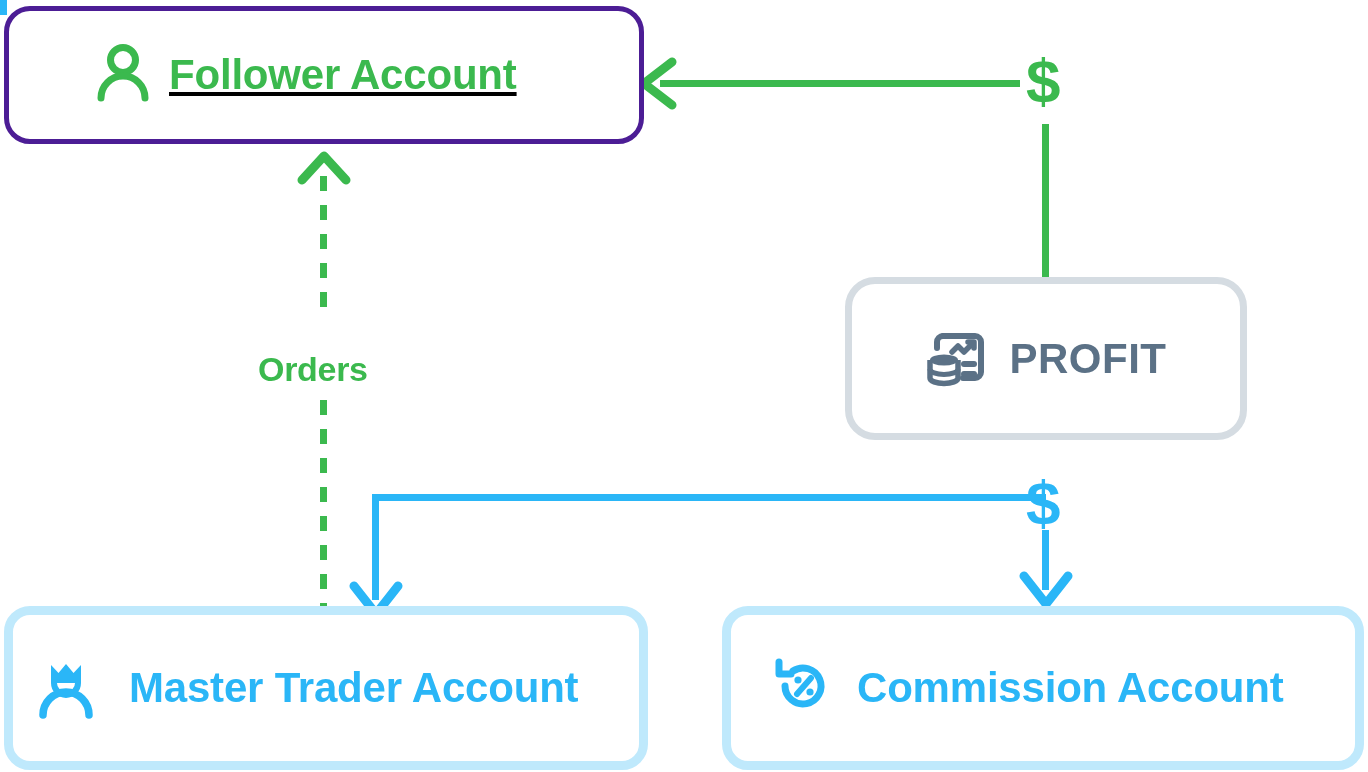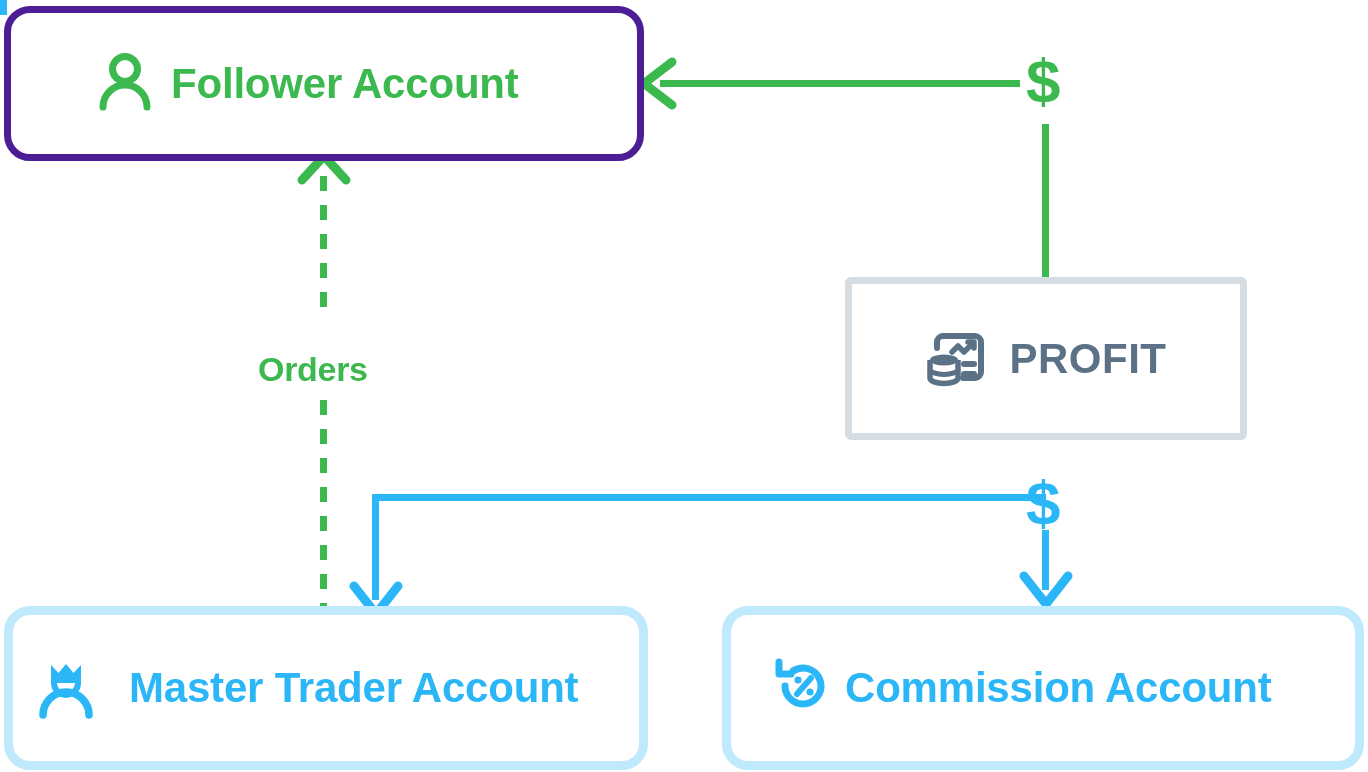--- a/index.html
+++ b/index.html
@@ -4,37 +4,37 @@
 <style>
   html,body{margin:0;padding:0;background:#ffffff;}
   body{width:1368px;height:772px;overflow:hidden;font-family:"Liberation Sans",sans-serif;}
   #stage{position:relative;width:1368px;height:772px;background:#fff;}
 
   
   .node{position:absolute;box-sizing:border-box;display:flex;align-items:center;
         border-radius:26px;background:#ffffff;}
   .node .label{font-weight:bold;letter-spacing:-0.2px;white-space:nowrap;}
 
-  #follower-account{left:4px;top:6px;width:640px;height:155px;
-        border:7px solid #4c1d95;}
+  #follower-account{left:4px;top:6px;width:640px;height:138px;
+        border:5px solid #4c1d95;text-decoration:underline;}
   #follower-account .label{font-size:42px;color:#3bb94e;margin-left:18px;}
   #follower-account .ico{margin-left:86px;}
 
   #master-trader-account{left:4px;top:606px;width:644px;height:164px;
         border:9px solid #bfe9fc;}
   #master-trader-account .label{font-size:42px;color:#2ab6f7;margin-left:32px;}
   #master-trader-account .ico{margin-left:22px;}
 
   #commission-account{left:722px;top:606px;width:642px;height:164px;
         border:9px solid #bfe9fc;}
-  #commission-account .label{font-size:42px;color:#2ab6f7;margin-left:10px;}
+  #commission-account .label{font-size:42px;color:#2ab6f7;margin-left:22px;}
   #commission-account .ico{margin-left:40px;}
 
   #profit-box{left:845px;top:277px;width:402px;height:163px;
-        border:7px solid #d5dce2;border-radius:6px;justify-content:center;}
+        border:7px solid #d5dce2;border-radius:30px;justify-content:center;}
   #profit-box .label{font-size:42px;color:#5b7186;margin-left:22px;letter-spacing:0.5px;}
 
   .ico{flex:0 0 auto;display:block;}
 
   
   .conn{position:absolute;}
   .vline{position:absolute;width:7px;border-radius:0;}
   .hline{position:absolute;height:7px;border-radius:0;}
 
   

